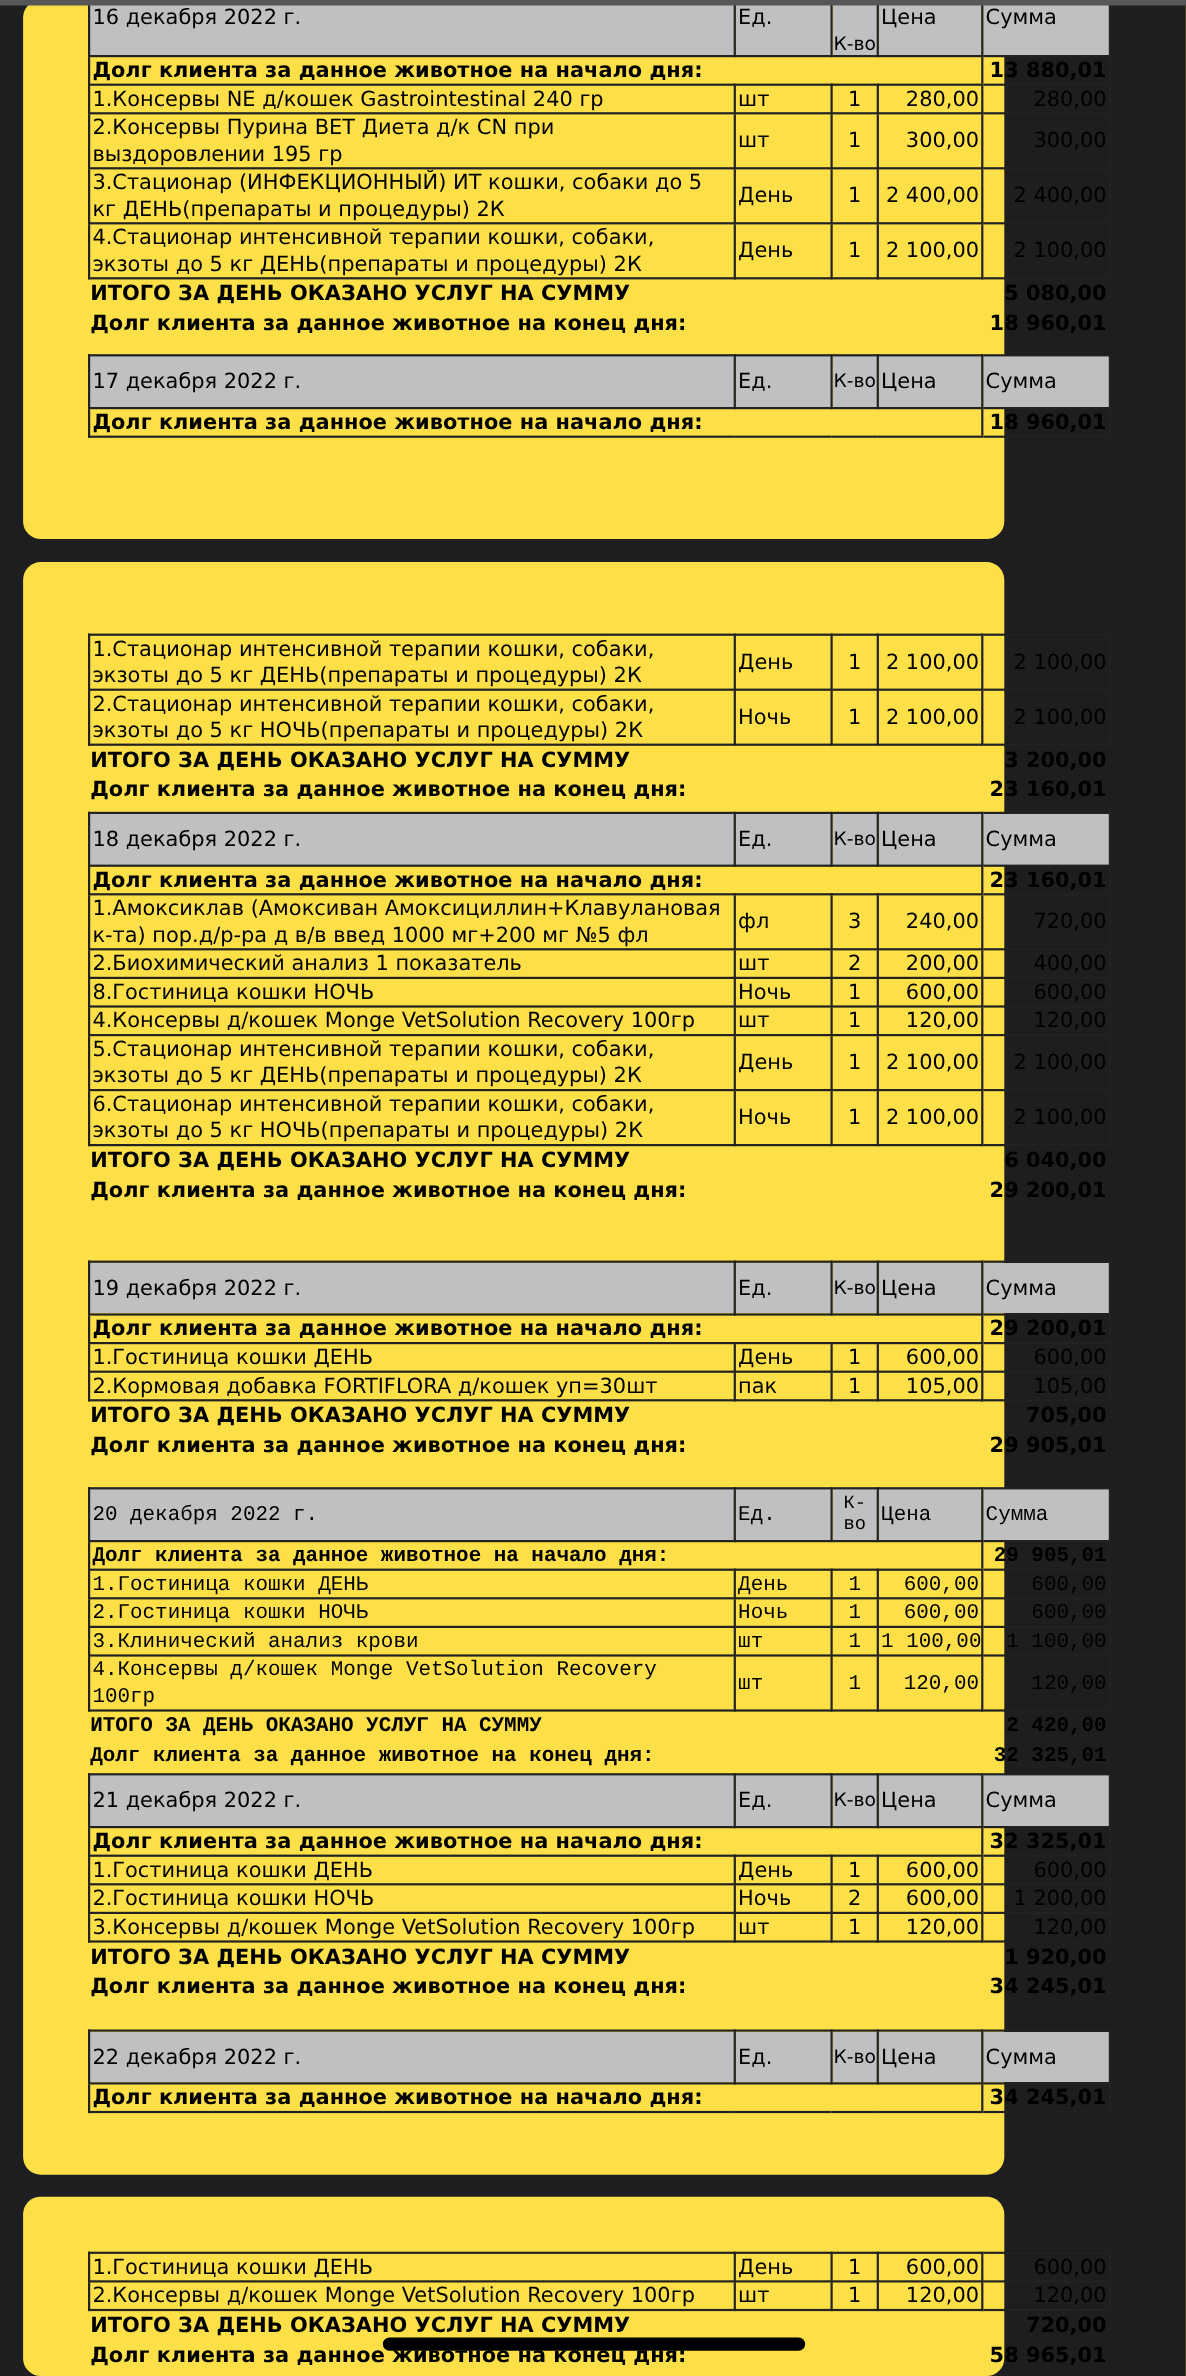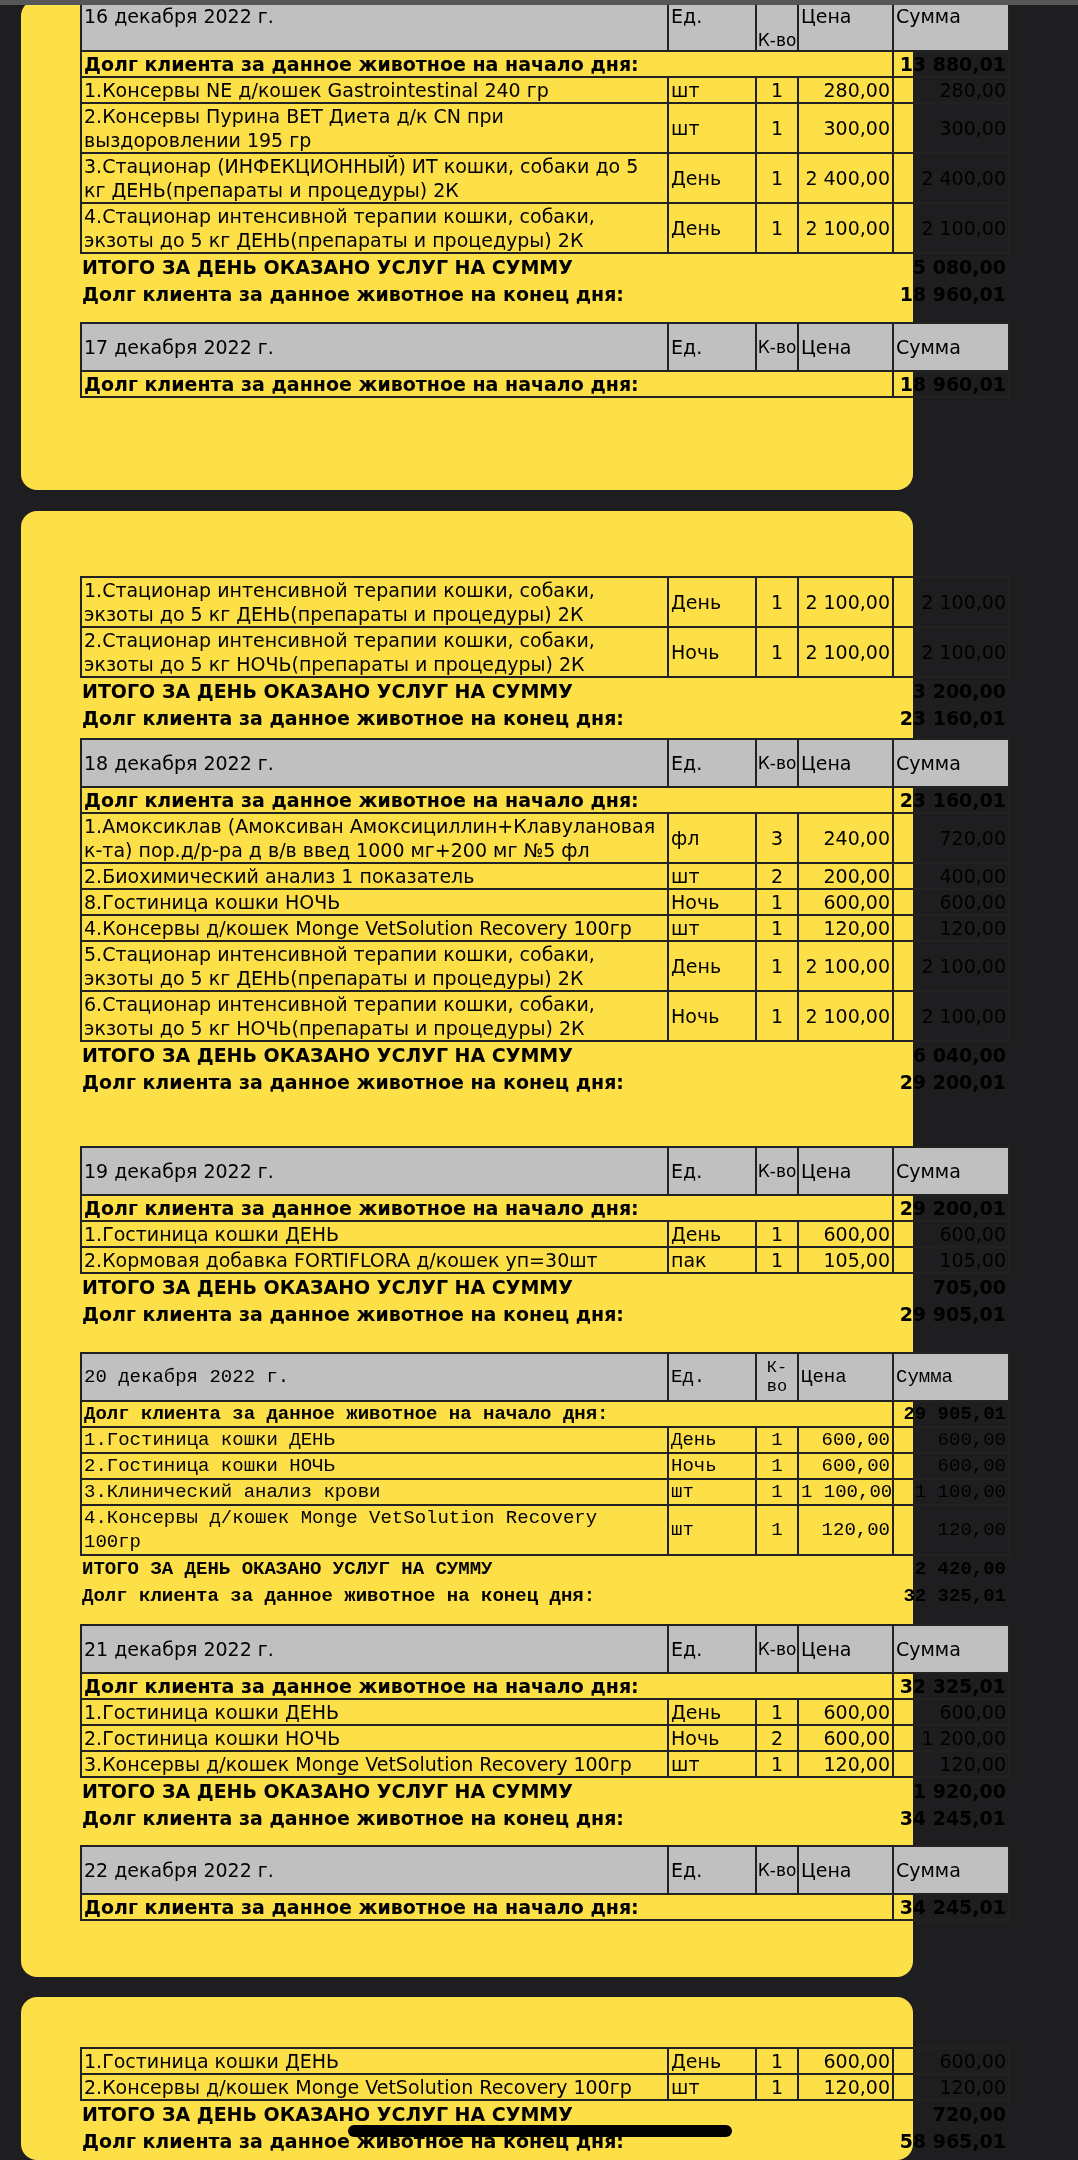--- a/index.html
+++ b/index.html
@@ -343,21 +343,21 @@
           <span>ИТОГО ЗА ДЕНЬ ОКАЗАНО УСЛУГ НА СУММУ</span>
           <span>2 420,00</span>
         </div>
       <div class="row">
           <span>Долг клиента за данное животное на конец дня:</span>
           <span>32 325,01</span>
         </div>
     </div>
   </div>
 
-  <div class="block" style="top:1101px;margin-top:12px;">
+  <div class="block" style="top:1101px;">
     <table class="grid">
       <colgroup>
           <col class="c-desc">
           <col class="c-ed">
           <col class="c-qty">
           <col class="c-price">
           <col class="c-sum">
         </colgroup>
       <tbody>
           <tr class="hdr">

